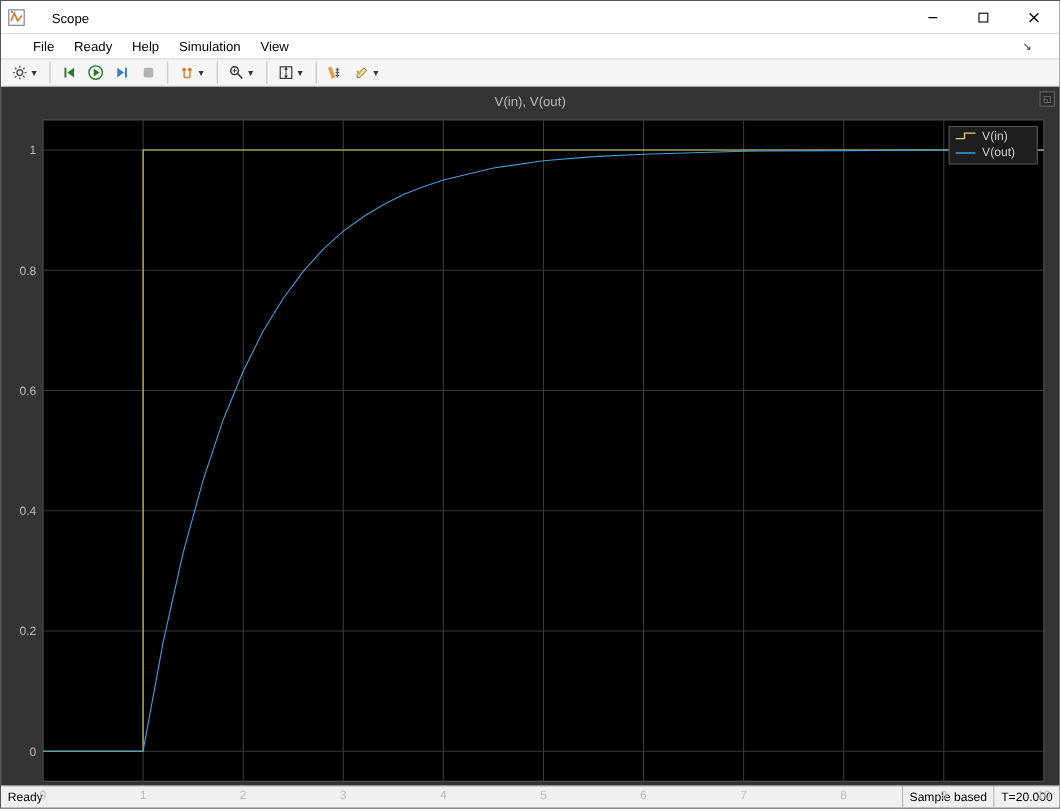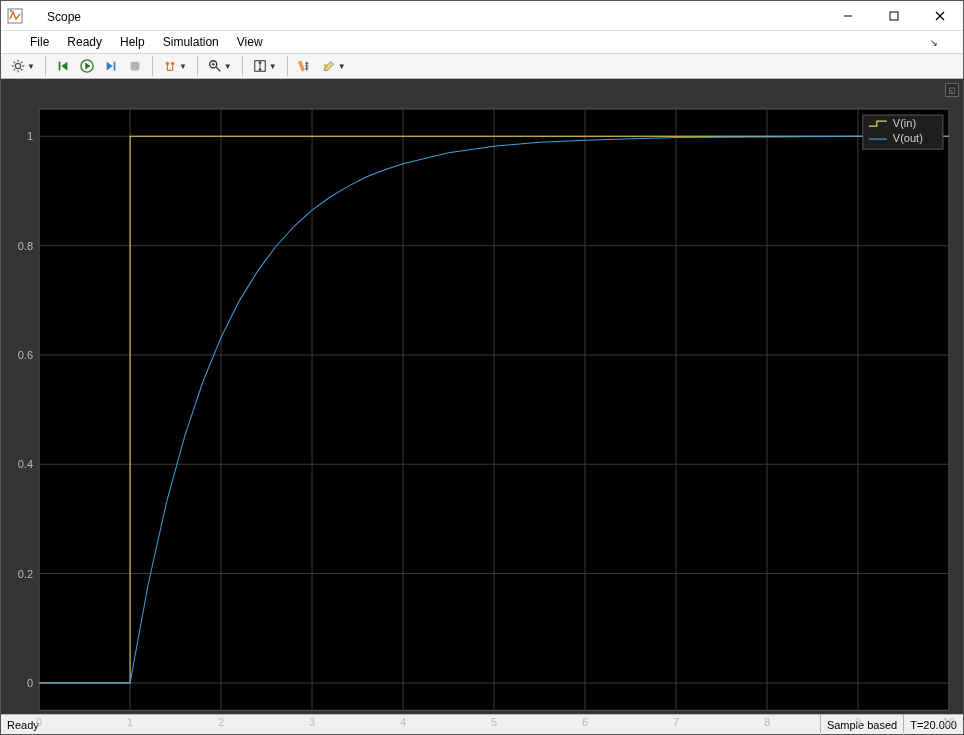--- a/index.html
+++ b/index.html
@@ -159,20 +159,21 @@
     <div class="tbtn">
       <svg width="14" height="14" viewBox="0 0 16 16">
           <polygon points="3,13 3,10 10,3 13,6 6,13" fill="#f0dc7a" stroke="#555" stroke-width="0.8"></polygon>
           <polygon points="2,7 5,10 6.5,8.5 3.5,5.5" fill="#cfa542"></polygon>
         </svg>
       <span class="drop-caret">▼</span>
     </div>
   </div>
 
   <div class="plot-area">
+    <div class="plot-title">V(in), V(out)</div>
     <div class="plot-expand">◱</div>
     <svg class="chart-svg" id="chart-svg" viewBox="0 0 960 634" preserveAspectRatio="none">
         <rect x="38" y="8" width="908" height="600" fill="#000" stroke="#555" stroke-width="1"></rect>
         <line x1="38" y1="8" x2="38" y2="608" stroke="#3a3a3a" stroke-width="1"></line>
         <text x="38" y="624" text-anchor="middle" class="axis-text">0</text>
         <line x1="128.8" y1="8" x2="128.8" y2="608" stroke="#3a3a3a" stroke-width="1"></line>
         <text x="128.8" y="624" text-anchor="middle" class="axis-text">1</text>
         <line x1="219.60000000000002" y1="8" x2="219.60000000000002" y2="608" stroke="#3a3a3a" stroke-width="1"></line>
         <text x="219.60000000000002" y="624" text-anchor="middle" class="axis-text">2</text>
         <line x1="310.4" y1="8" x2="310.4" y2="608" stroke="#3a3a3a" stroke-width="1"></line>

